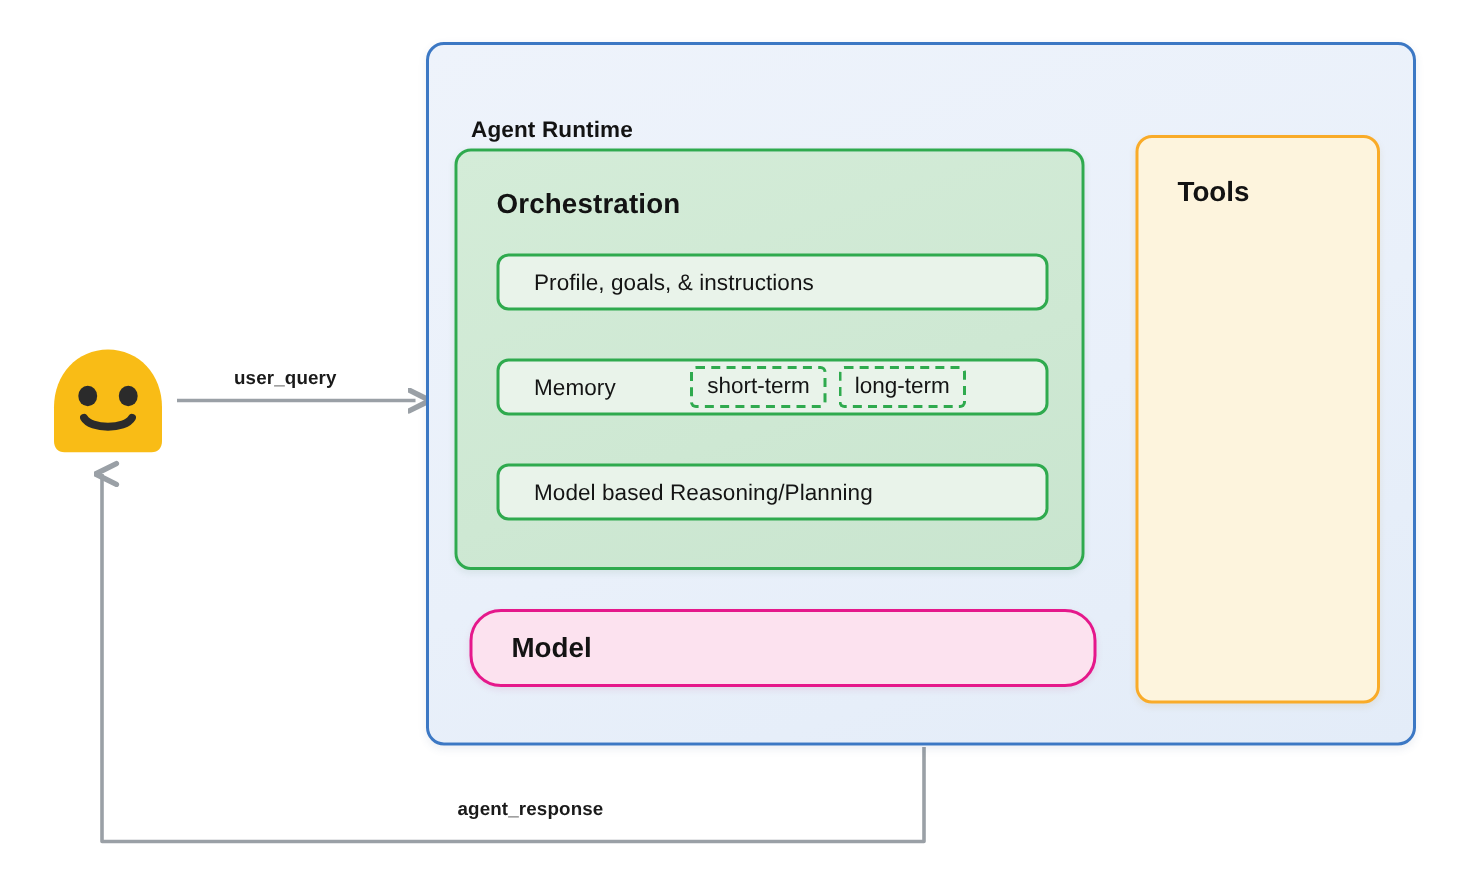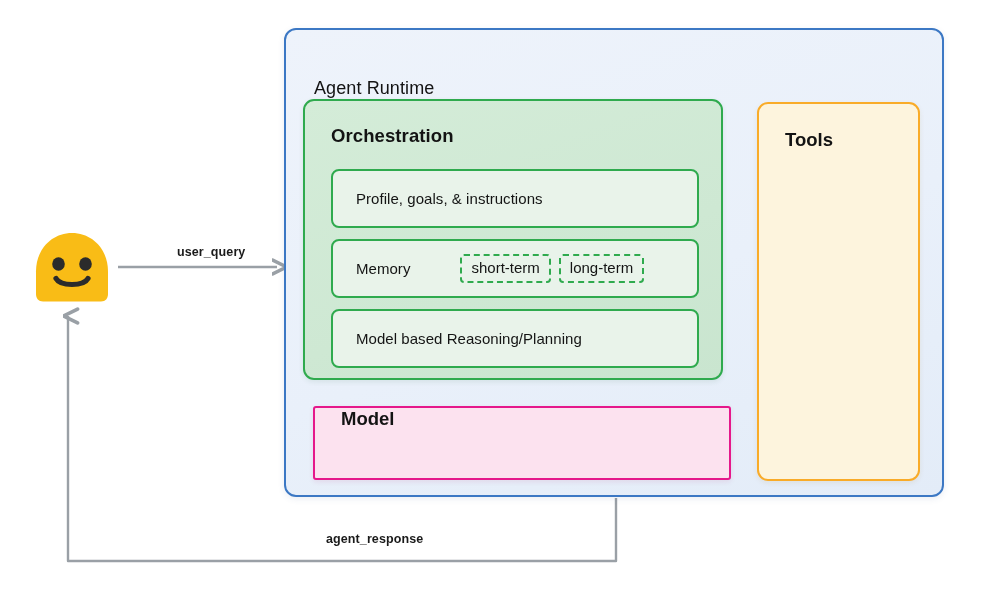--- a/index.html
+++ b/index.html
@@ -39,21 +39,20 @@
   }
 
   
   .edge-label {
     position: absolute;
     font-size: 12.5px;
     font-weight: 600;
     color: #1a1a1a;
     letter-spacing: 0.1px;
     white-space: nowrap;
-    margin-left: 21px;
   }
   .edge-label.user-query { left: 156px; top: 245px; }
   .edge-label.agent-response { left: 305px; top: 532px; }
 
   
   .runtime-box {
     position: absolute;
     left: 284px;
     top: 28px;
     width: 660px;
@@ -61,22 +60,22 @@
     box-sizing: border-box;
     border: 2px solid #3c78c4;
     border-radius: 12px;
     background: linear-gradient(160deg, #eef3fb 0%, #e9f0fa 55%, #e3ecf8 100%);
     box-shadow: 0 2px 6px rgba(60, 90, 140, 0.10);
   }
   .runtime-title {
     position: absolute;
     left: 28px;
     top: 48px;
-    font-size: 18px;
-    font-weight: 400;
+    font-size: 15px;
+    font-weight: 700;
     color: #131313;
     letter-spacing: 0.1px;
   }
 
   
   .orchestration-box {
     position: absolute;
     left: 303px;
     top: 99px;
     width: 420px;
@@ -94,21 +93,21 @@
     font-size: 18.5px;
     font-weight: 600;
     color: #131313;
     letter-spacing: 0.1px;
   }
 
   .orch-row {
     position: absolute;
     left: 26px;
     width: 368px;
-    height: 59px;
+    height: 38px;
     box-sizing: border-box;
     border: 2px solid #2faa4e;
     border-radius: 8px;
     background: #e9f3ea;
     display: flex;
     align-items: center;
   }
   .orch-row.row-1 { top: 68px; }
   .orch-row.row-2 { top: 138px; }
   .orch-row.row-3 { top: 208px; }
@@ -139,40 +138,41 @@
     white-space: nowrap;
     line-height: 1.05;
   }
 
   
   .model-box {
     position: absolute;
     left: 313px;
     top: 406px;
     width: 418px;
-    height: 74px;
+    height: 52px;
     box-sizing: border-box;
     border: 2px solid #e5188b;
-    border-radius: 3px;
+    border-radius: 21px;
     background: #fce2ef;
     box-shadow: 0 2px 5px rgba(180, 30, 110, 0.10);
     display: flex;
+    align-items: center;
   }
   .model-label {
     margin-left: 26px;
     font-size: 18.5px;
     font-weight: 600;
     color: #131313;
   }
 
   
   .tools-box {
     position: absolute;
     left: 757px;
-    top: 102px;
+    top: 90px;
     width: 163px;
     height: 379px;
     box-sizing: border-box;
     border: 2px solid #f9ab28;
     border-radius: 11px;
     background: #fdf4dd;
     box-shadow: 0 2px 5px rgba(170, 120, 20, 0.10);
   }
   .tools-title {
     position: absolute;

